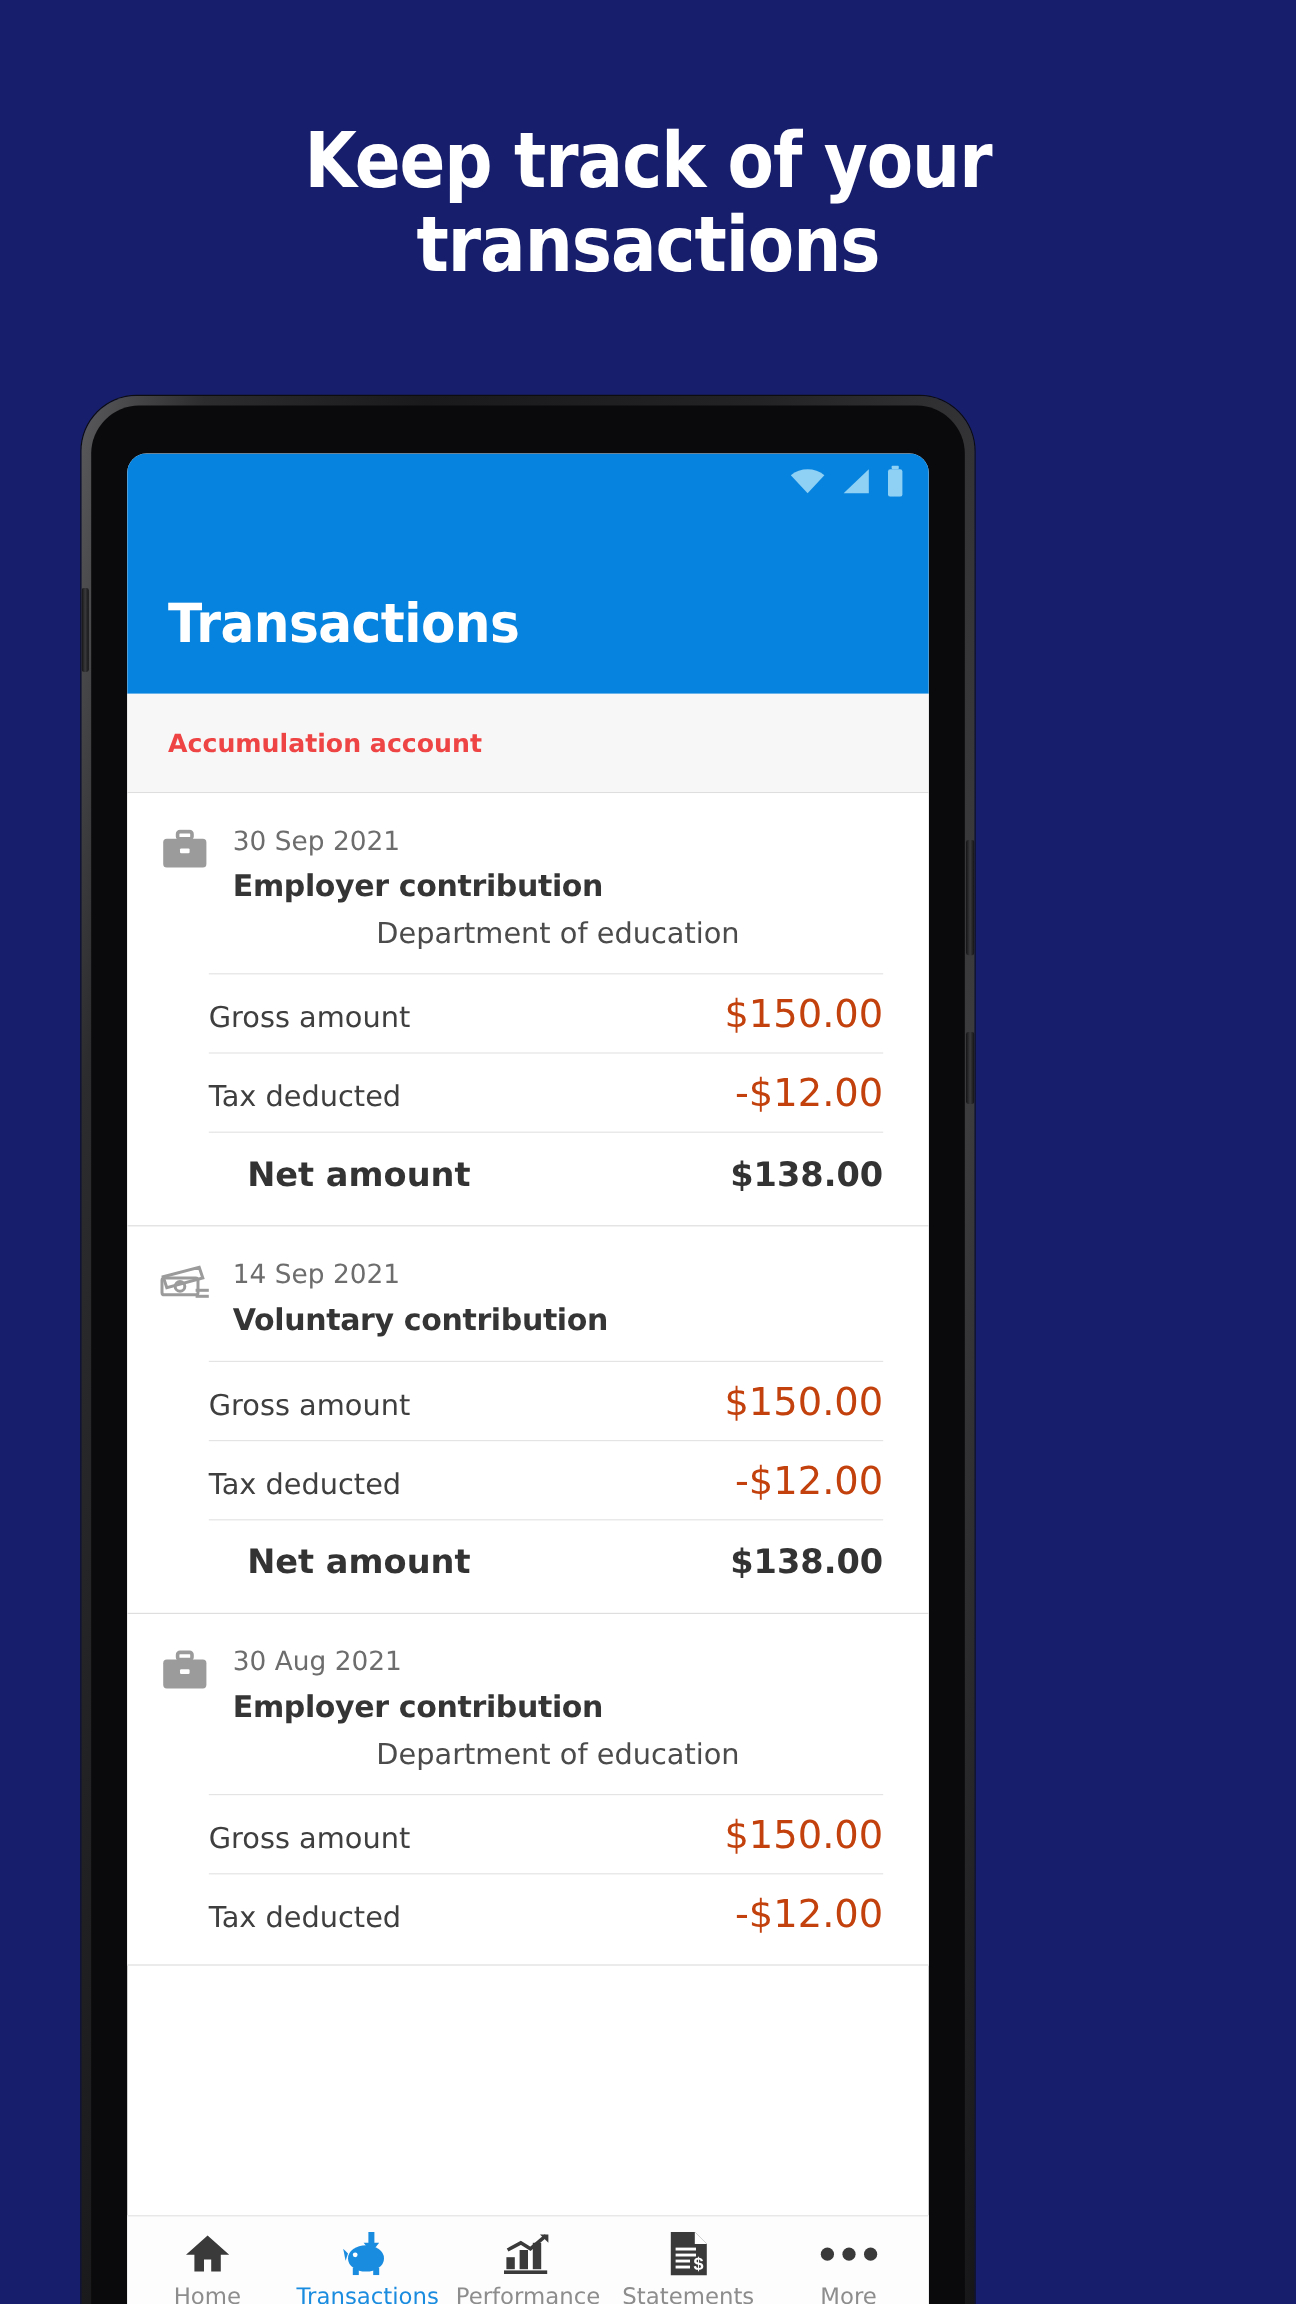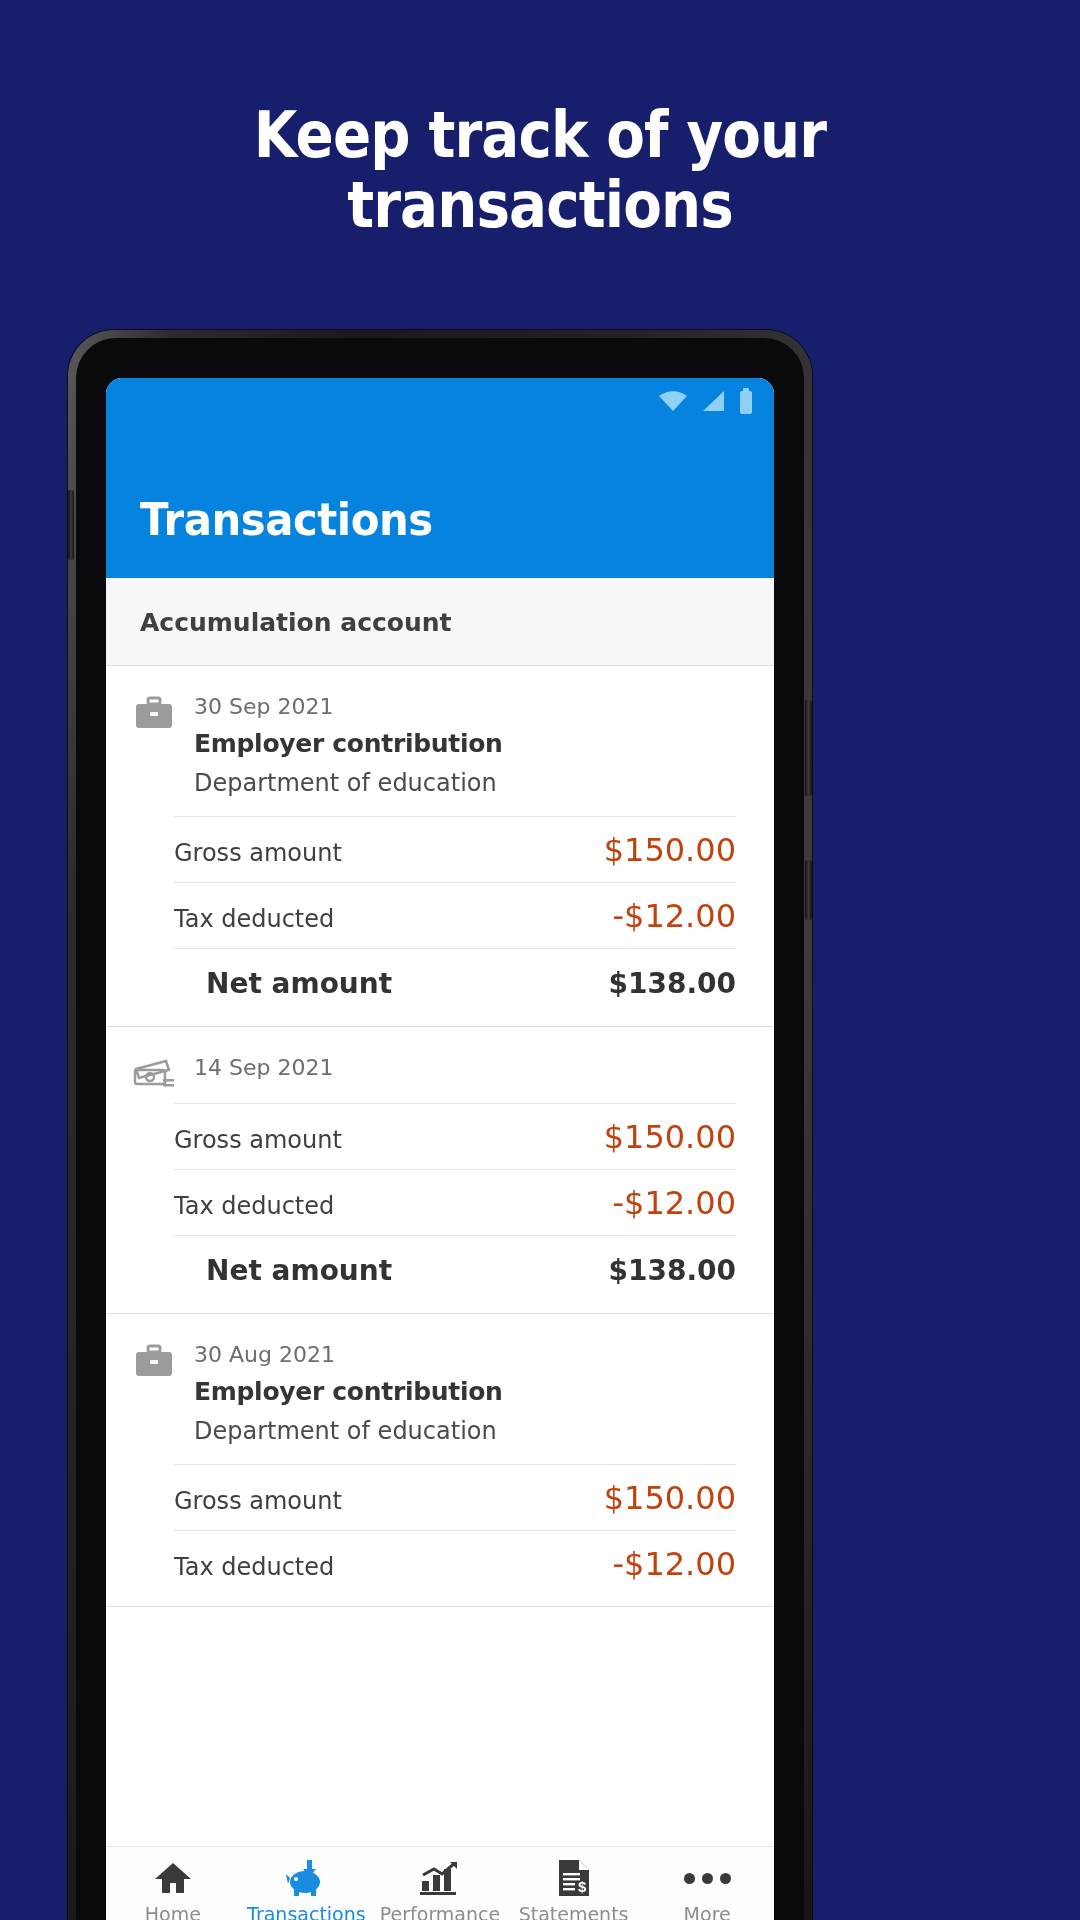--- a/index.html
+++ b/index.html
@@ -91,23 +91,23 @@
     transform-origin: left bottom;
   }
 
   
   .account-bar {
     background: #f7f7f7;
     border-bottom: 1px solid #dedede;
     padding: 30px 34px 28px 34px;
   }
   .account-bar-label {
-    font-size: 25px;
+    font-size: 21px;
     font-weight: bold;
-    color: #404040;
+    color: #ef4444;
     font-family: "DejaVu Sans", sans-serif;
   }
 
   
   .txn-list { background: #ffffff; }
   .txn {
     border-bottom: 1px solid #dedede;
     padding: 22px 12px 10px 0;
   }
   .txn-head {
@@ -133,20 +133,21 @@
     color: #353535;
     font-family: "DejaVu Sans", sans-serif;
     line-height: 40px;
     letter-spacing: -0.3px;
   }
   .txn-sub {
     font-size: 24px;
     color: #4b4b4b;
     font-family: "DejaVu Sans", sans-serif;
     line-height: 38px;
+    text-align: center;
   }
   .txn-rows { margin: 14px 26px 0 68px; }
   .txn-row {
     display: flex;
     justify-content: space-between;
     align-items: baseline;
     padding: 14px 0 13px 0;
     border-top: 1px solid #e4e4e4;
     text-align: center;
   }
@@ -277,20 +278,21 @@
             <svg width="42" height="32" viewBox="0 0 42 32">
               <path d="M3 12 L33 4 L36 13 L6 21 Z" fill="none" stroke="#9b9b9b" stroke-width="2.5"></path>
               <rect x="2" y="13" width="30" height="14" rx="2" fill="none" stroke="#9b9b9b" stroke-width="2.5"></rect>
               <circle cx="17" cy="20" r="4" fill="none" stroke="#9b9b9b" stroke-width="2.5"></circle>
               <rect x="30" y="22" width="11" height="2.5" fill="#9b9b9b"></rect>
               <rect x="30" y="27" width="11" height="2.5" fill="#9b9b9b"></rect>
             </svg>
           </div>
           <div class="txn-meta">
             <div class="txn-date">14 Sep 2021</div>
+            <div class="txn-title">Voluntary contribution</div>
           </div>
         </div>
         <div class="txn-rows">
           <div class="txn-row">
             <span class="txn-row-label">Gross amount</span>
             <span class="txn-row-value">$150.00</span>
           </div>
           <div class="txn-row">
             <span class="txn-row-label">Tax deducted</span>
             <span class="txn-row-value">-$12.00</span>

